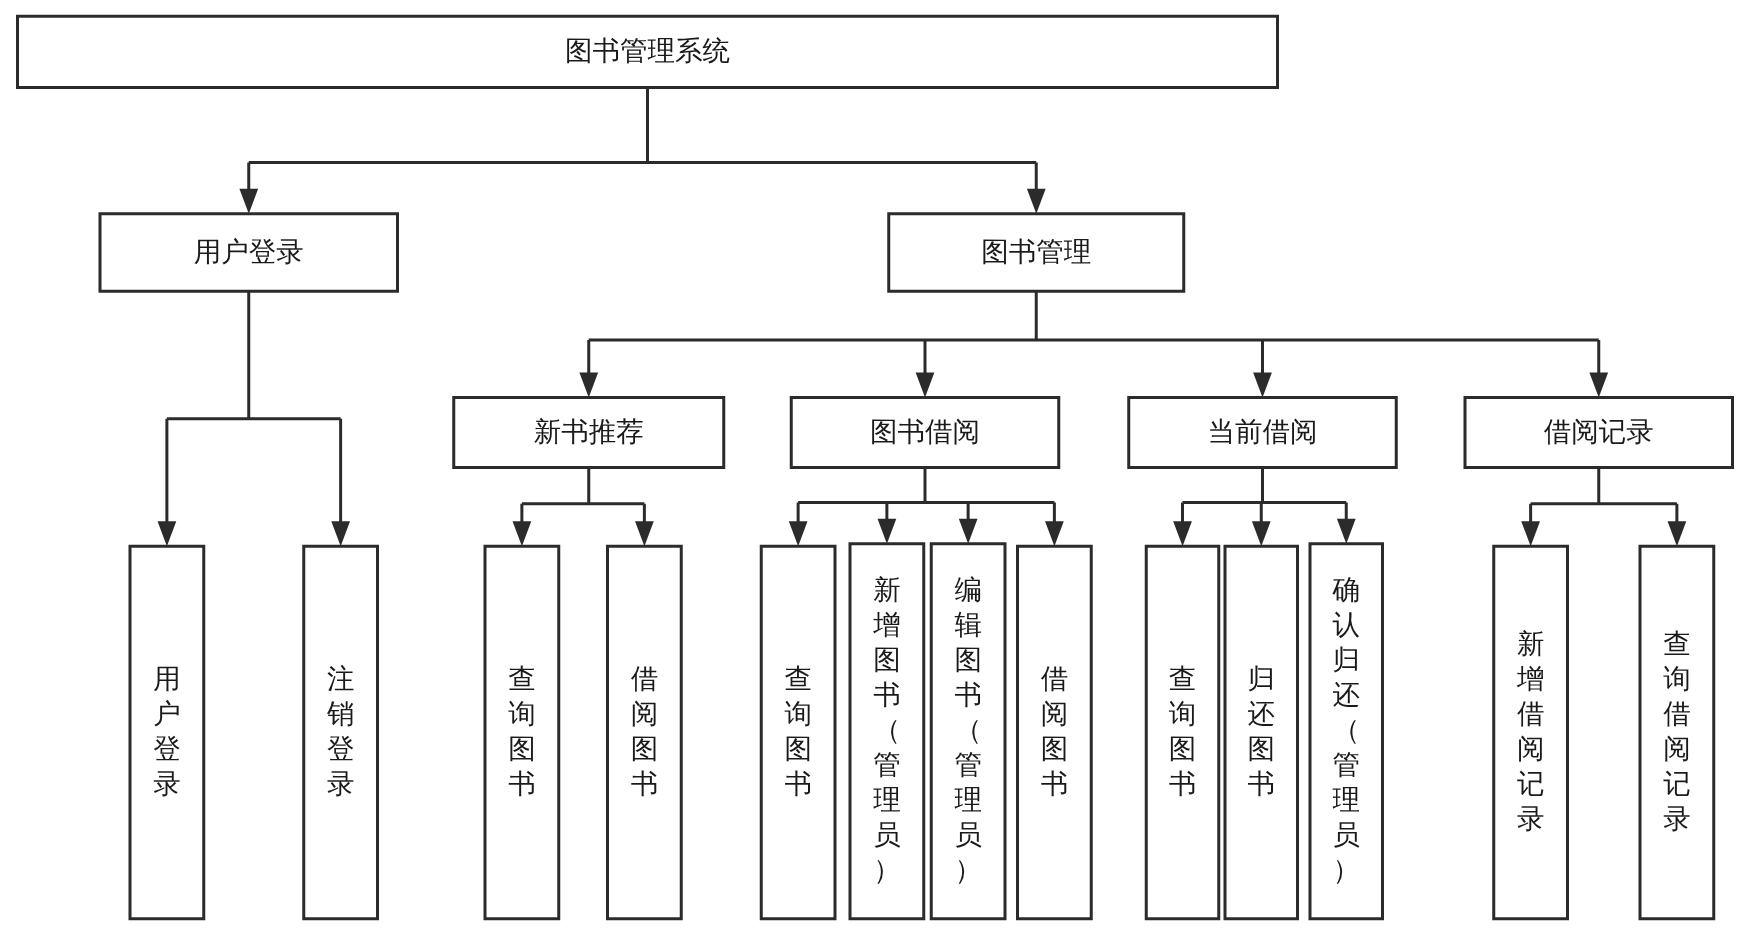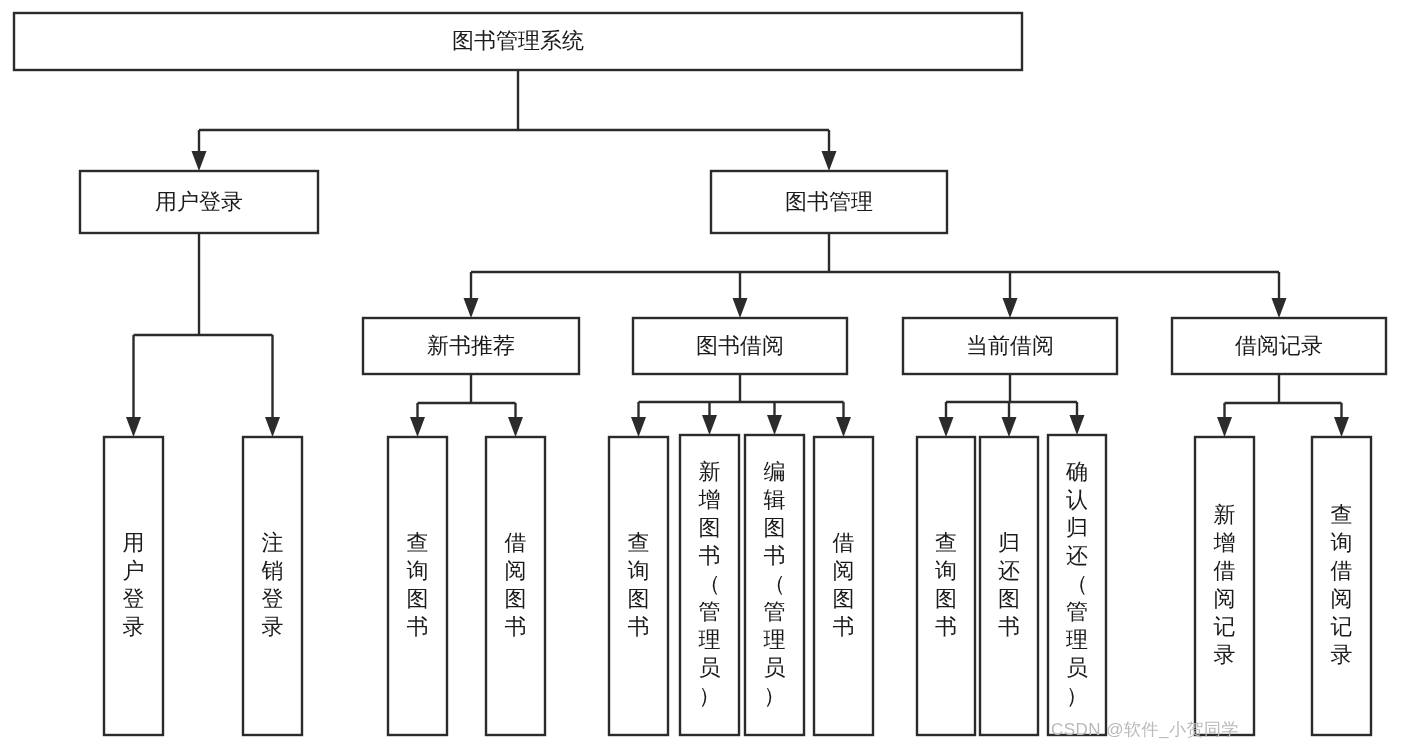--- a/index.html
+++ b/index.html
@@ -203,14 +203,13 @@
         <g>
           <rect class="node-box" x="1195" y="437" width="59" height="298"></rect>
           <text class="node-label-v" x="1224.5" y="522.16"><tspan x="1224.5" dy="0">新</tspan><tspan x="1224.5" dy="28">增</tspan><tspan x="1224.5" dy="28">借</tspan><tspan x="1224.5" dy="28">阅</tspan><tspan x="1224.5" dy="28">记</tspan><tspan x="1224.5" dy="28">录</tspan></text>
         </g>
         <g>
           <rect class="node-box" x="1312" y="437" width="59" height="298"></rect>
           <text class="node-label-v" x="1341.5" y="522.16"><tspan x="1341.5" dy="0">查</tspan><tspan x="1341.5" dy="28">询</tspan><tspan x="1341.5" dy="28">借</tspan><tspan x="1341.5" dy="28">阅</tspan><tspan x="1341.5" dy="28">记</tspan><tspan x="1341.5" dy="28">录</tspan></text>
         </g>
       </g>
   </svg>
-  <div class="watermark">CSDN @软件_小贺同学</div>
 </div>
 
 </body></html>

